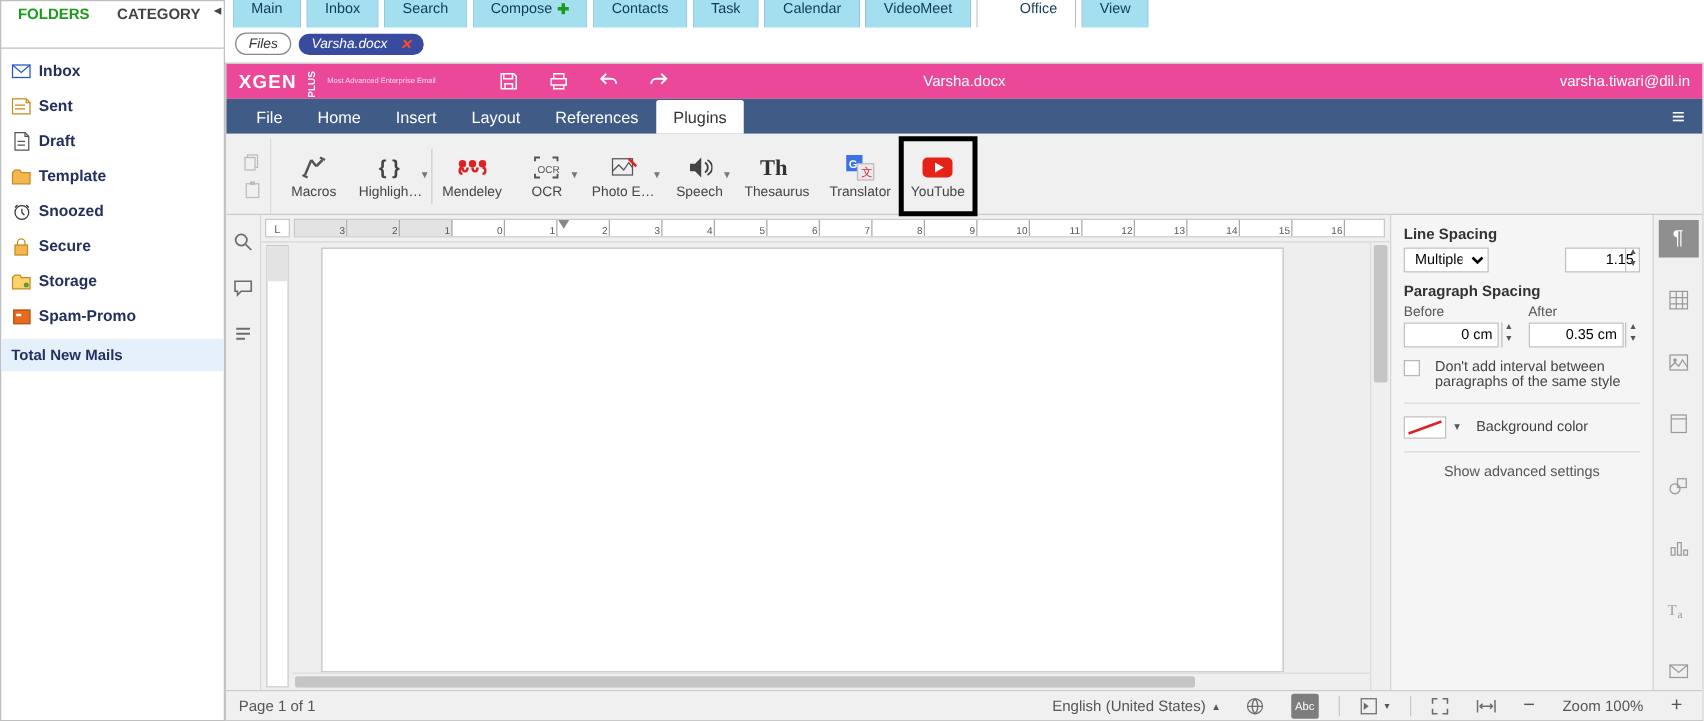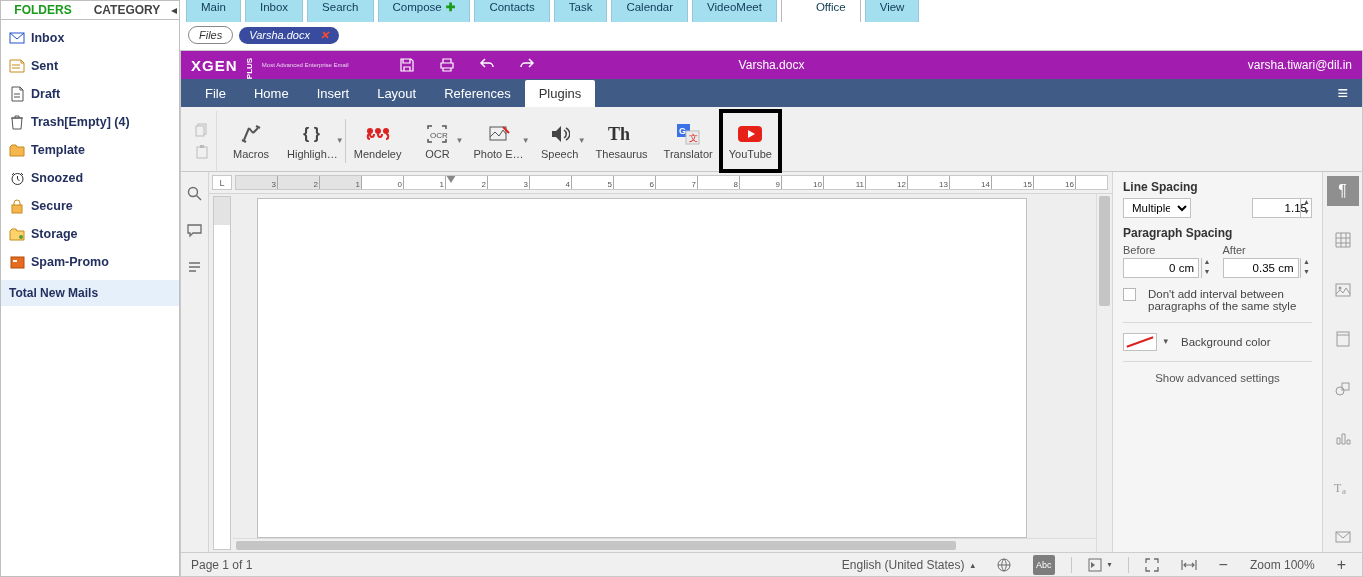--- a/index.html
+++ b/index.html
@@ -1,21 +1,21 @@
 <!DOCTYPE html>
 <html><head>
 <meta charset="utf-8">
 <style>
   * { box-sizing: border-box; }
   html, body { margin:0; padding:0; height:100%; font-family: Arial, Helvetica, sans-serif; font-size:12px; color:#333; background:#fff; }
   .app { display:flex; width:1363px; height:577px; }
 
   
   .sidebar { width:180px; border:1px solid #bfbfbf; padding:0; background:#fff; position:relative;}
-  .sb-tabs { display:flex; border-bottom:1px solid #bfbfbf; height:19px; align-items:center; }
+  .sb-tabs { display:flex; border-bottom:1px solid #bfbfbf; height:38px; }
   .sb-tab { flex:1; text-align:center; font-size:12px; font-weight:bold; padding:3px 0; cursor:pointer; user-select:none; }
   .sb-tab.folders { color:#1a9b1a; }
   .sb-tab.category { color:#444; }
   .sb-collapse { width:10px;text-align:center;color:#444;cursor:pointer; }
   .sb-list { padding:4px 0; }
   .sb-item { display:flex; align-items:center; gap:6px; padding:6px 8px; font-size:12.5px; font-weight:bold; color:#23305e; cursor:pointer; }
   .sb-item .icon { width:16px; height:16px; display:flex; align-items:center; justify-content:center; }
   .sb-footer { background:#e6f0fb; padding:6px 8px; font-size:12px; font-weight:bold; color:#23305e;}
 
   
@@ -31,21 +31,21 @@
   .filebar { display:flex; gap:6px; padding:4px 8px 6px 8px; align-items:center; }
   .pill { border-radius:10px; font-size:11px; padding:2px 10px; display:flex; align-items:center; gap:6px;font-style:italic;}
   .pill-files { background:#fff; border:1px solid #888; color:#333; cursor:pointer;}
   .pill-doc { background:#384b9e; color:#fff; }
   .pill-doc .close { color:#ff4b2b; font-weight:bold; margin-left:4px; cursor:pointer;}
 
   
   .editor { flex:1; display:flex; flex-direction:column; border:1px solid #c9c9c9; background:#eee; position:relative; overflow:hidden;}
 
   
-  .title-bar { background:#a21caf; height:28px; display:flex; align-items:center; color:#fff; font-size:12px; padding:0 10px;}
+  .title-bar { background:#ec4899; height:28px; display:flex; align-items:center; color:#fff; font-size:12px; padding:0 10px;}
   .title-bar .logo { font-weight:bold; font-size:15px; letter-spacing:1px; display:flex; align-items:baseline; gap:1px; }
   .title-bar .logo .r90{ display:inline-block; transform:rotate(-90deg); font-size:8px; letter-spacing:0;}
   .title-bar .tagline { font-size:6px; opacity:.8; margin-left:2px; }
   .title-bar .doc-actions { display:flex; gap:24px; margin-left:50px; font-size:15px;}
   .title-bar .doc-title { position:absolute; left:50%; transform:translateX(-50%);}
   .title-bar .user { margin-left:auto; font-size:12px;}
 
   
   .menu-bar { background:#3f5b86; height:28px; display:flex; align-items:center; padding:0 10px; gap:0;}
   .menu-bar .mitem { color:#fff; padding:6px 14px; font-size:13px; cursor:pointer; }
@@ -161,28 +161,20 @@
           <span class="icon">
             <svg width="14" height="16" viewBox="0 0 14 16">
               <path d="M2 1h8l3 3v11H2z" fill="none" stroke="#555"></path>
               <path d="M10 1v3h3M4 8h6M4 11h6" fill="none" stroke="#555"></path>
             </svg>
           </span>
           <span>Draft</span>
         </div>
         <div class="sb-item">
           <span class="icon">
-            <svg width="14" height="16" viewBox="0 0 14 16">
-              <path d="M2 4h10l-1 11H3zM1 4h12M5 4V2h4v2" fill="none" stroke="#555"></path>
-            </svg>
-          </span>
-          <span>Trash[Empty] (4)</span>
-        </div>
-        <div class="sb-item">
-          <span class="icon">
             <svg width="16" height="13" viewBox="0 0 16 13">
               <path d="M1 3l2-2h4l1 2h7v9H1z" fill="#f5b64f" stroke="#c78a1b"></path>
             </svg>
           </span>
           <span>Template</span>
         </div>
         <div class="sb-item">
           <span class="icon">
             <svg width="15" height="15" viewBox="0 0 15 15">
               <circle cx="7.5" cy="8" r="5.5" fill="none" stroke="#333"></circle>

